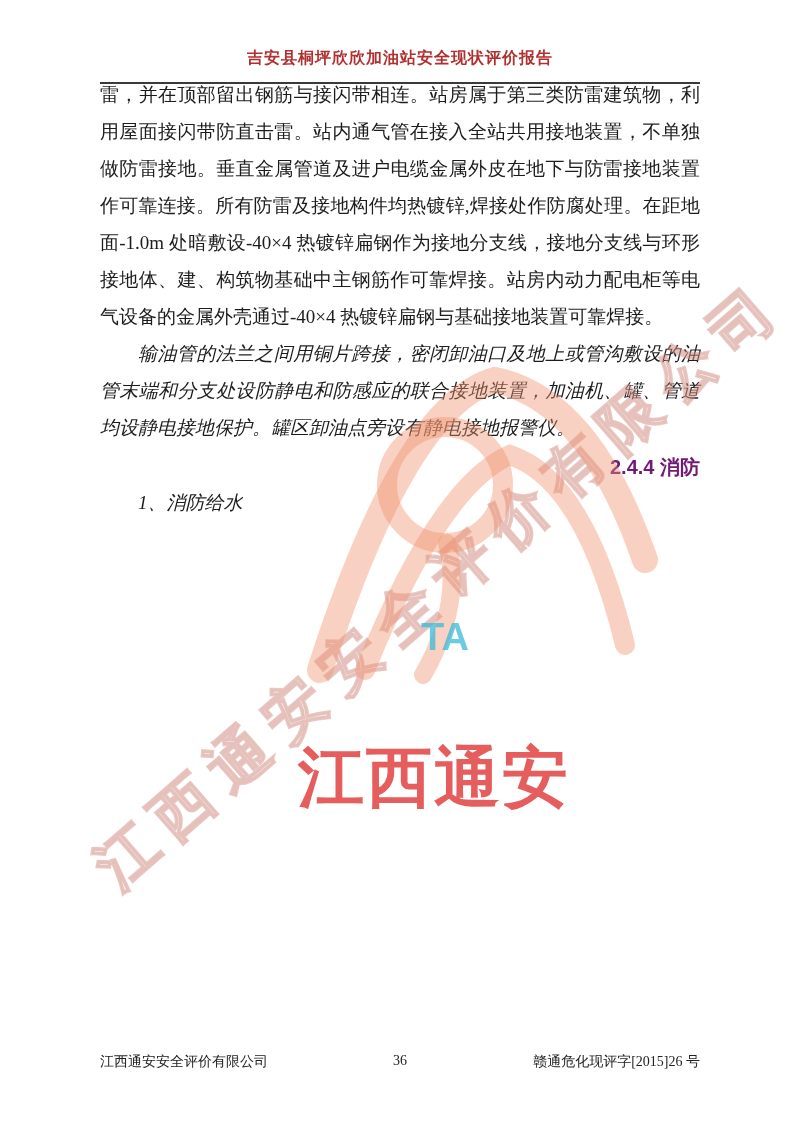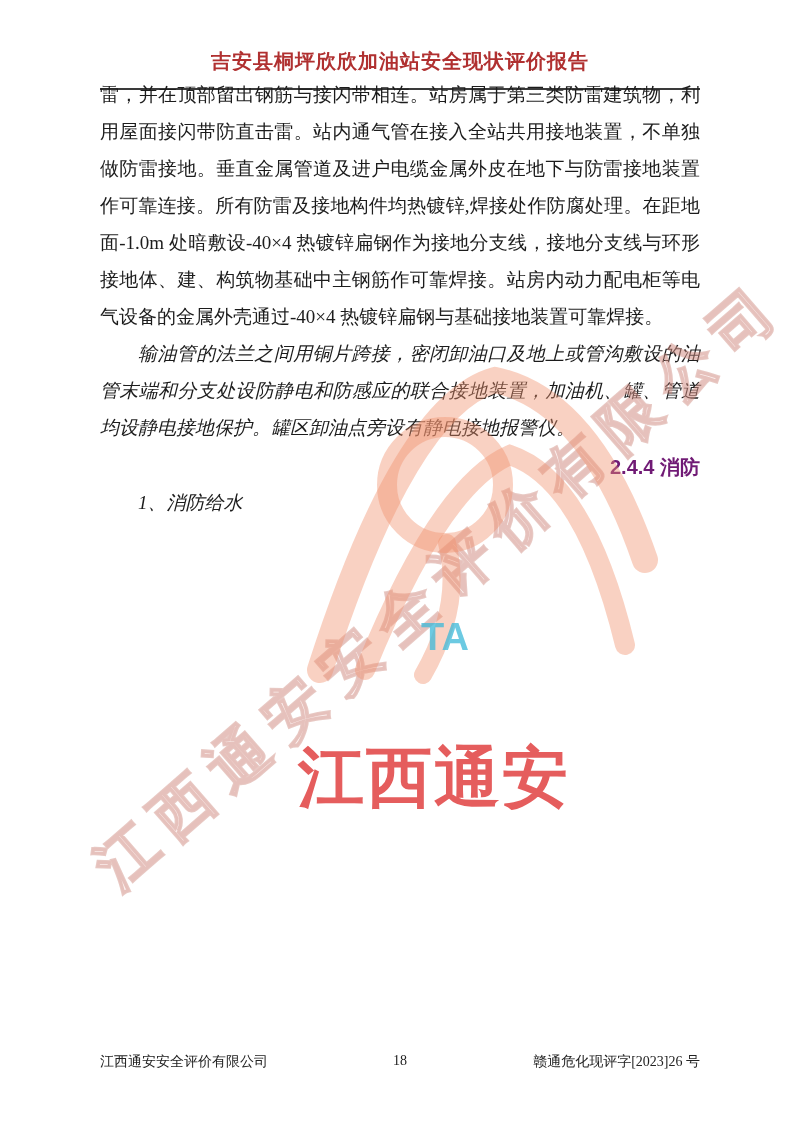--- a/index.html
+++ b/index.html
@@ -11,21 +11,21 @@
     overflow:hidden;
     font-family:"Liberation Serif", serif;
     color:#1c1c1c;
   }
   
   .header{
     position:absolute;left:100px;right:100px;top:48px;
   }
   .header-title{
     text-align:center;
-    font-size:20px;
+    font-size:16px;
     letter-spacing:1px;
     color:#b03030;
     font-weight:bold;
     margin:0 0 13px 0;
   }
   .header-rule{
     border:none;border-top:2px solid #3a3a3a;margin:0;
   }
   
   .content{
@@ -111,17 +111,17 @@
     <p class="para">雷，并在顶部留出钢筋与接闪带相连。站房属于第三类防雷建筑物，利用屋面接闪带防直击雷。站内通气管在接入全站共用接地装置，不单独做防雷接地。垂直金属管道及进户电缆金属外皮在地下与防雷接地装置作可靠连接。所有防雷及接地构件均热镀锌,焊接处作防腐处理。在距地面-1.0m 处暗敷设-40×4 热镀锌扁钢作为接地分支线，接地分支线与环形接地体、建、构筑物基础中主钢筋作可靠焊接。站房内动力配电柜等电气设备的金属外壳通过-40×4 热镀锌扁钢与基础接地装置可靠焊接。</p>
     <p class="para indent">输油管的法兰之间用铜片跨接，密闭卸油口及地上或管沟敷设的油管末端和分支处设防静电和防感应的联合接地装置，加油机、罐、管道均设静电接地保护。罐区卸油点旁设有静电接地报警仪。</p>
 
     <h2 class="section-heading">2.4.4 消防</h2>
 
     <p class="para indent">1、消防给水</p>
   </div>
 
   <div class="footer">
     <span>江西通安安全评价有限公司</span>
-    <span class="page-num">18</span>
-    <span>赣通危化现评字[2023]26 号</span>
+    <span class="page-num">36</span>
+    <span>赣通危化现评字[2015]26 号</span>
   </div>
 
 </div>
 
 </body></html>

